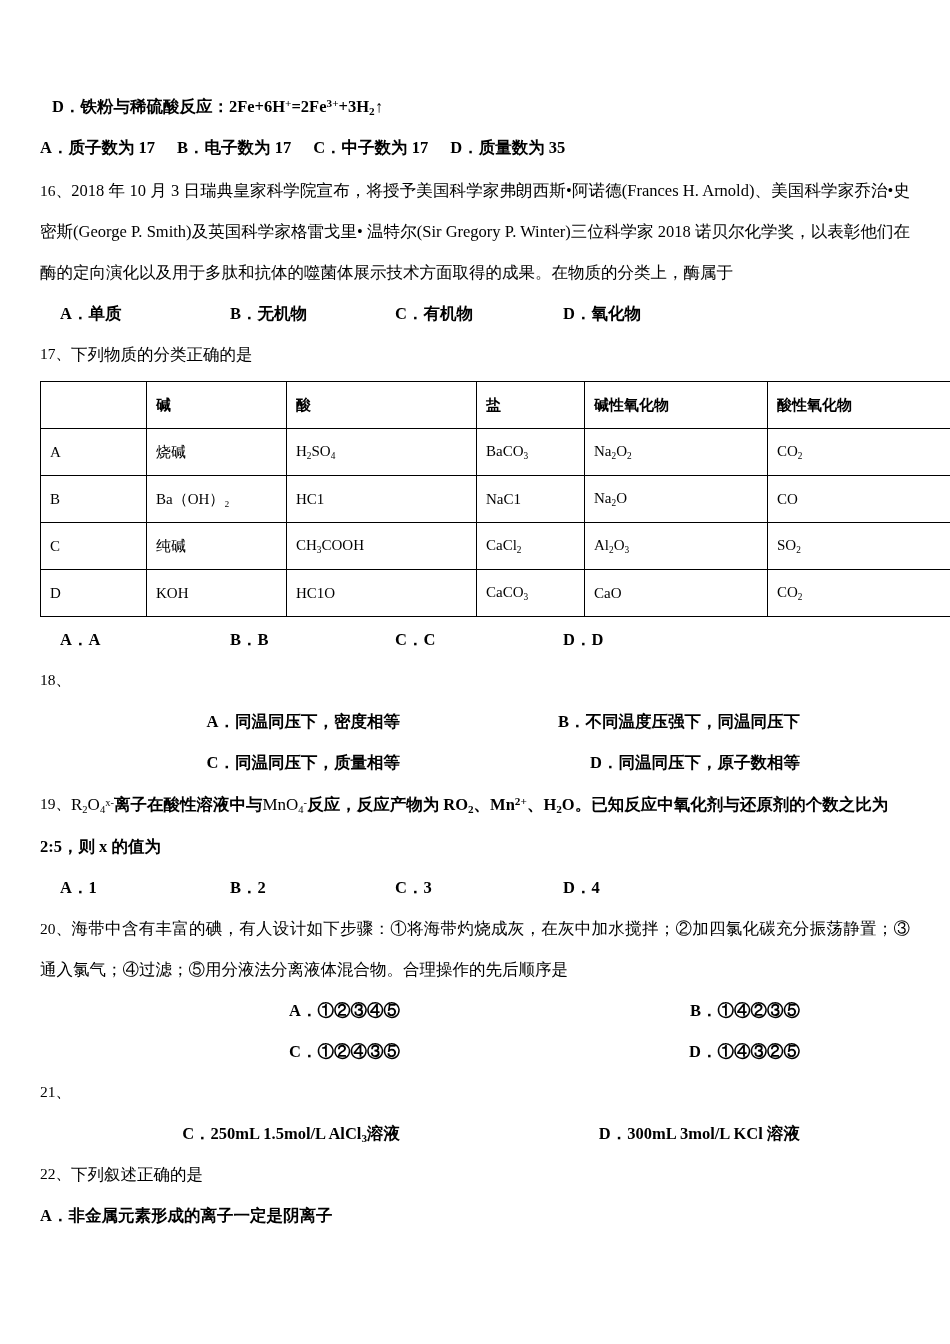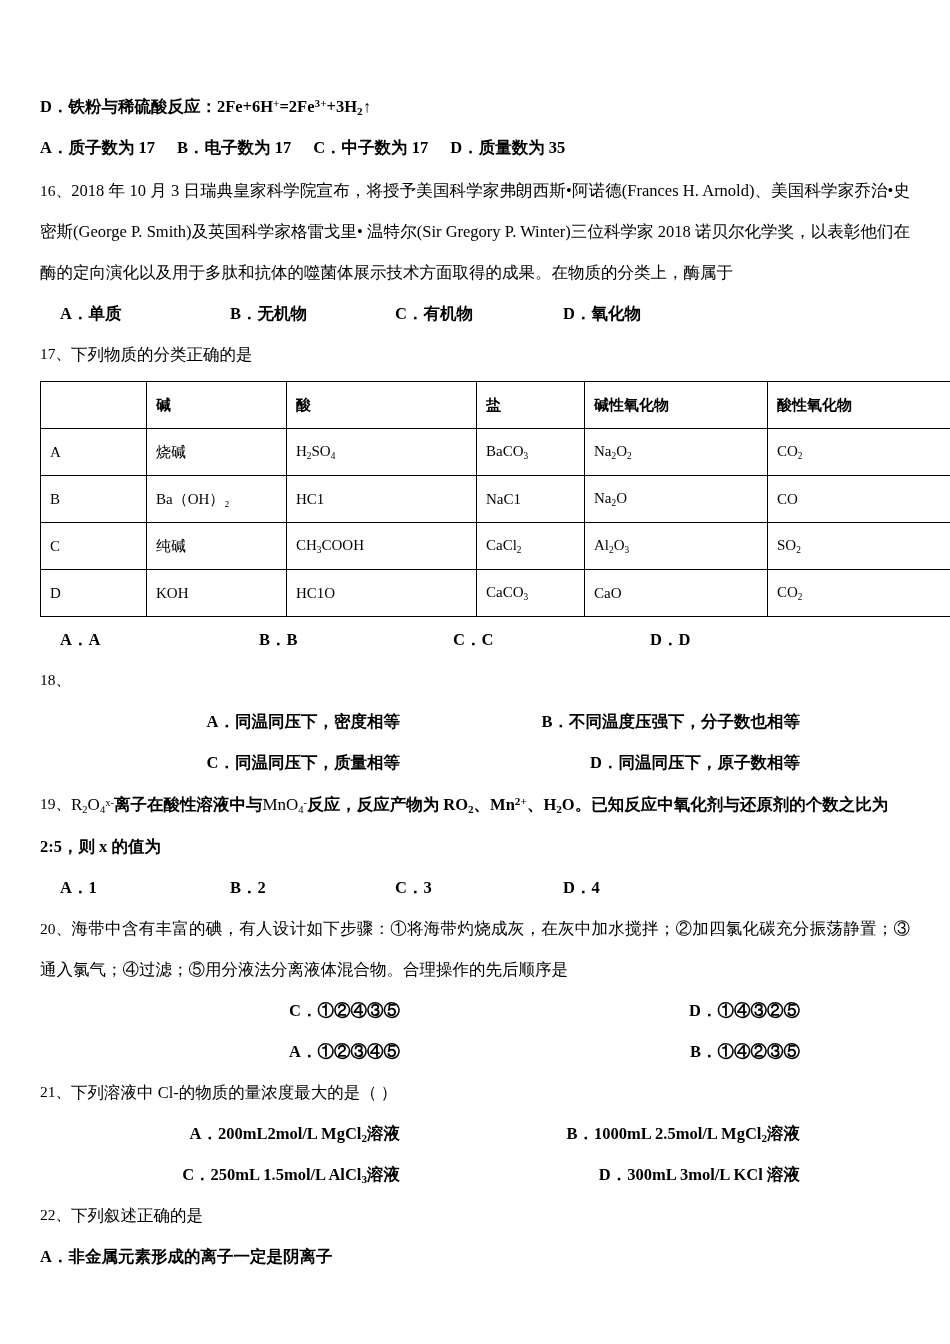--- a/index.html
+++ b/index.html
@@ -140,21 +140,21 @@
   .iso sub { font-size: 0.62em; vertical-align: -0.2em; }
   .iso sup { font-size: 0.62em; vertical-align: 0.5em; }
 </style>
 </head>
 <body>
 
 <div class="page">
   <div class="content">
 
     <div class="row">
-      <span class="blk" style="font-size:16.5px;">
+      <span class="blk" style="font-size:16.5px;margin-left:12px;">
         <span>D．铁粉与稀硫酸反应：2Fe+6H</span><sup>+</sup><span>=2Fe</span><sup>3+</sup><span>+3H</span><sub>2</sub><span>↑</span>
       </span>
     </div>
 
     <div class="optsflow">
       <span>A．质子数为 17</span>
       <span>B．电子数为 17</span>
       <span>C．中子数为 17</span>
       <span>D．质量数为 35</span>
     </div>
@@ -212,33 +212,33 @@
           <td class="c0">D</td>
           <td class="c1 mathserif">KOH</td>
           <td class="c2 mathserif">HC1O</td>
           <td class="c3 mathserif">CaCO<sub>3</sub></td>
           <td class="c4 mathserif">CaO</td>
           <td class="c5 mathserif">CO<sub>2</sub></td>
         </tr>
       </tbody>
     </table>
 
-    <div class="opts4" style="margin-top:2px;gap:29px;">
+    <div class="opts4" style="margin-top:2px;">
       <span class="o1">A．A</span>
       <span class="o2">B．B</span>
       <span class="o3">C．C</span>
       <span class="o4">D．D</span>
     </div>
 
     <div class="row">
       <span class="qnum">18、</span>
     </div>
     <div class="opts2">
       <span class="h1">A．同温同压下，密度相等</span>
-      <span class="h2">B．不同温度压强下，分子数也相等</span>
+      <span class="h2">B．不同温度压强下，同温同压下</span>
     </div>
     <div class="opts2">
       <span class="h1">C．同温同压下，质量相等</span>
       <span class="h2">D．同温同压下，原子数相等</span>
     </div>
 
     <div class="row-tall">
       <span class="qnum">19、</span>
         <span class="mathserif" style="font-size:17px;"><span>R</span><sub>2</sub><span>O</span><sub>4</sub><sup>x-</sup></span>
         <span class="stem-b" style="font-size:16.5px;">离子在酸性溶液中与</span>
@@ -252,35 +252,30 @@
       <span class="o1">A．1</span>
       <span class="o2">B．2</span>
       <span class="o3">C．3</span>
       <span class="o4">D．4</span>
     </div>
 
     <div class="para">
       <span class="qnum">20、</span><span class="stem">海带中含有丰富的碘，有人设计如下步骤：①将海带灼烧成灰，在灰中加水搅拌；②加四氯化碳充分振荡静置；③通入氯气；④过滤；⑤用分液法分离液体混合物。合理操作的先后顺序是</span>
     </div>
     <div class="opts2">
+      <span class="h1">A．①②③④⑤</span>
+      <span class="h2">B．①④②③⑤</span>
+    </div>
+    <div class="opts2">
       <span class="h1">C．①②④③⑤</span>
       <span class="h2">D．①④③②⑤</span>
     </div>
-    <div class="opts2">
-      <span class="h1">A．①②③④⑤</span>
-      <span class="h2">B．①④②③⑤</span>
-    </div>
 
     <div class="row">
       <span class="qnum">21、</span>
-        <span class="stem">下列溶液中 Cl-的物质的量浓度最大的是（  ）</span>
-    </div>
-    <div class="opts2">
-      <span class="h1">A．200mL2mol/L MgCl<sub>2</sub>溶液</span>
-      <span class="h2">B．1000mL 2.5mol/L MgCl<sub>2</sub>溶液</span>
     </div>
     <div class="opts2">
       <span class="h1">C．250mL 1.5mol/L AlCl<sub>3</sub>溶液</span>
       <span class="h2">D．300mL 3mol/L KCl 溶液</span>
     </div>
 
     <div class="row">
       <span class="qnum">22、</span>
         <span class="stem">下列叙述正确的是</span>
     </div>

